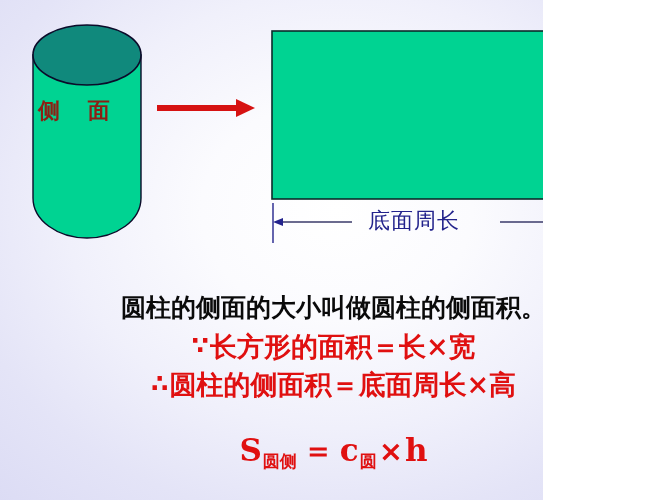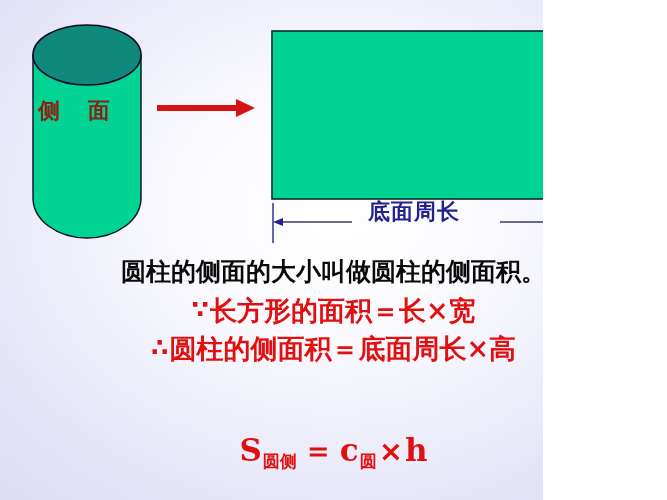--- a/index.html
+++ b/index.html
@@ -50,42 +50,43 @@
   }
   #label-height {
     left: 586px;
     top: 98px;
     font-size: 22px;
     font-weight: 700;
     color: #c21f1f;
   }
   #label-circumference {
     left: 368px;
-    top: 201px;
+    top: 210px;
     font-size: 22px;
-    font-weight: 700;
+    font-weight: 400;
     color: #23238c;
     letter-spacing: 1px;
   }
 
   
   #text-block {
     position: absolute;
     left: 0;
     top: 258px;
     width: 667px;
     text-align: center;
   }
   #statement {
     font-size: 25px;
     font-weight: 700;
     color: #0a0a0a;
     letter-spacing: 0px;
     line-height: 1.15;
     font-family: "DejaVu Serif", "Liberation Serif", serif;
+    margin-top: 36px;
   }
   .equation {
     color: #e01010;
     font-weight: 700;
     font-family: "DejaVu Serif", "Liberation Serif", serif;
     line-height: 1.18;
     white-space: nowrap;
   }
   #equation-premise {
     font-size: 27px;

